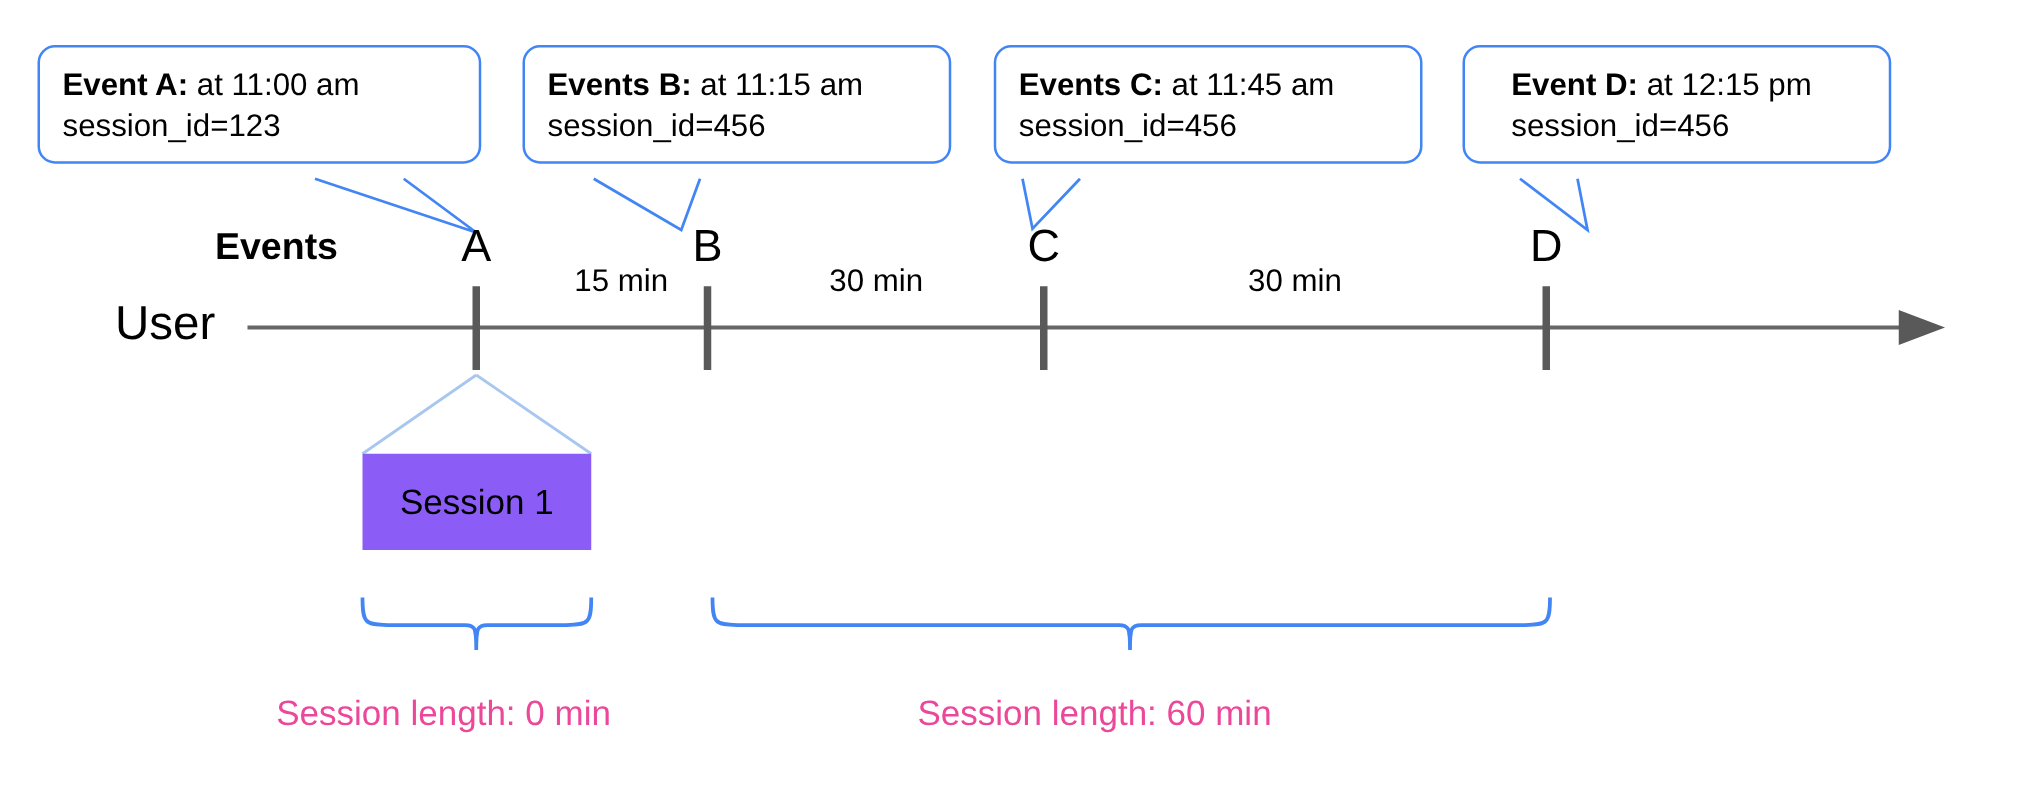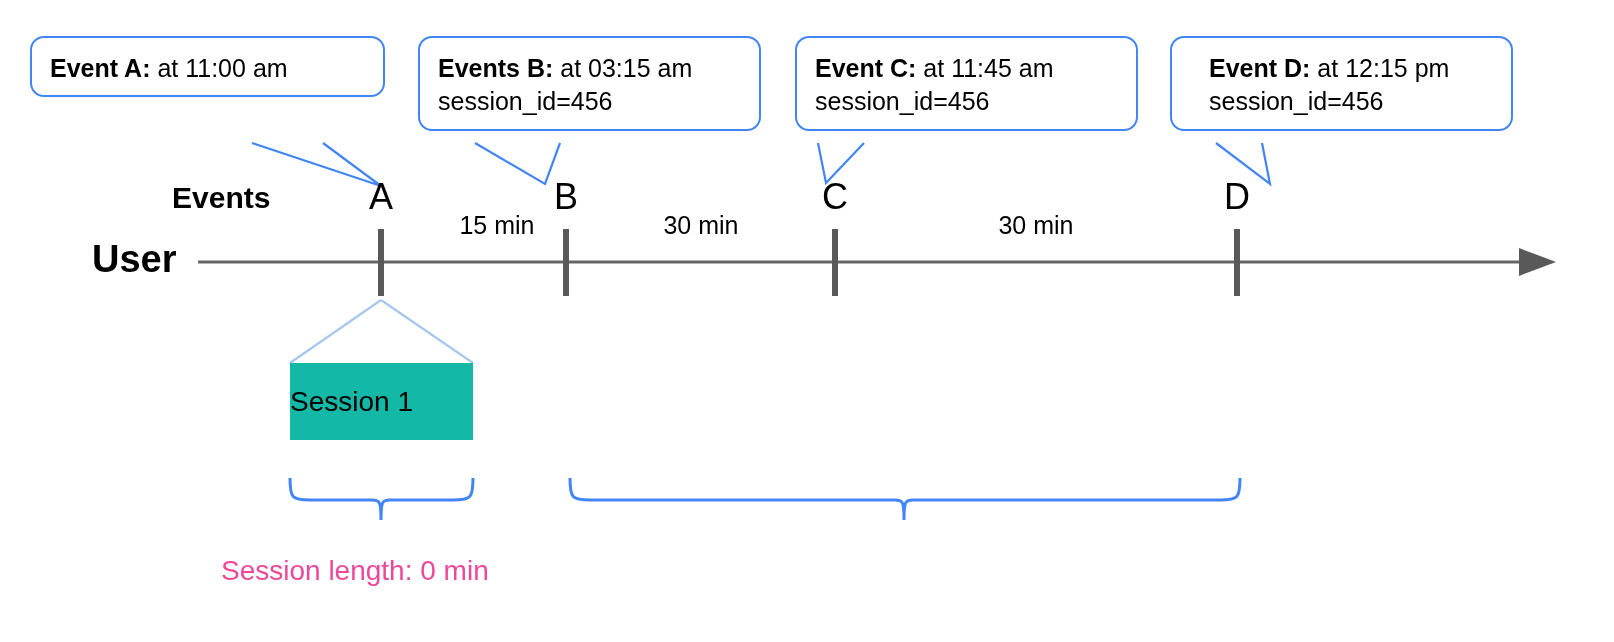--- a/index.html
+++ b/index.html
@@ -29,24 +29,24 @@
     color:#000;
     z-index:2;
   }
   .lbl-events { font-size:30px;font-weight:bold; }
   .lbl-user   { font-size:38px; }
   .tick-letter{ font-size:36px; text-align:center; }
   .gap-label  { font-size:25px; text-align:center; }
 
   .session-box {
     position:absolute;
-    background:#14b8a6;
+    background:#8b5cf6;
     display:flex;
     align-items:center;
-    justify-content:flex-start;
+    justify-content:center;
     font-size:28px;
     color:#000;
     z-index:2;
   }
 
   .brace-label {
     position:absolute;
     font-size:28px;
     text-align:left;
     white-space:nowrap;
@@ -93,51 +93,53 @@
              L 453,500 C 471,500 473,498 473,478"></path>
 
     <path fill="none" stroke="#4285f4" stroke-width="3" d="M 570,478 C 570,498 572,500 590,500
              L 895,500 C 903,500 904,502 904,520
              C 904,502 905,500 913,500
              L 1220,500 C 1238,500 1240,498 1240,478"></path>
   </svg>
 
   <div class="callout" style="left:30px; top:36px; width:355px;">
     <span class="ln"><b>Event A:</b><span> at 11:00 am</span></span>
+    <span class="ln">session_id=123</span>
   </div>
 
   <div class="callout" style="left:418px; top:36px; width:343px;">
-    <span class="ln"><b>Events B:</b><span> at 03:15 am</span></span>
+    <span class="ln"><b>Events B:</b><span> at 11:15 am</span></span>
     <span class="ln">session_id=456</span>
   </div>
 
   <div class="callout" style="left:795px; top:36px; width:343px;">
-    <span class="ln"><b>Event C:</b><span> at 11:45 am</span></span>
+    <span class="ln"><b>Events C:</b><span> at 11:45 am</span></span>
     <span class="ln">session_id=456</span>
   </div>
 
   <div class="callout" style="left:1170px; top:36px; width:343px;padding-left:37px;">
     <span class="ln"><b>Event D:</b><span> at 12:15 pm</span></span>
     <span class="ln">session_id=456</span>
   </div>
 
   <div class="axis-label lbl-events" style="left:172px; top:181px;">Events</div>
 
-  <div class="axis-label lbl-user" style="left:92px; top:238px;font-weight:bold;">User</div>
+  <div class="axis-label lbl-user" style="left:92px; top:238px;">User</div>
 
   <div class="axis-label tick-letter" style="left:356px; top:176px; width:50px;">A</div>
   <div class="axis-label tick-letter" style="left:541px; top:176px; width:50px;">B</div>
   <div class="axis-label tick-letter" style="left:810px; top:176px; width:50px;">C</div>
   <div class="axis-label tick-letter" style="left:1212px; top:176px; width:50px;">D</div>
 
   <div class="axis-label gap-label" style="left:437px; top:211px; width:120px;">15 min</div>
   <div class="axis-label gap-label" style="left:641px; top:211px; width:120px;">30 min</div>
   <div class="axis-label gap-label" style="left:976px; top:211px; width:120px;">30 min</div>
 
   <div class="session-box" style="left:290px; top:363px; width:183px; height:77px;">
     <span>Session 1</span>
   </div>
 
 
   <div class="brace-label" style="left:221px; top:555px; width:320px;">Session length: 0 min</div>
 
+  <div class="brace-label" style="left:734px; top:555px; width:340px;">Session length: 60 min</div>
 
 </div>
 
 </body></html>

